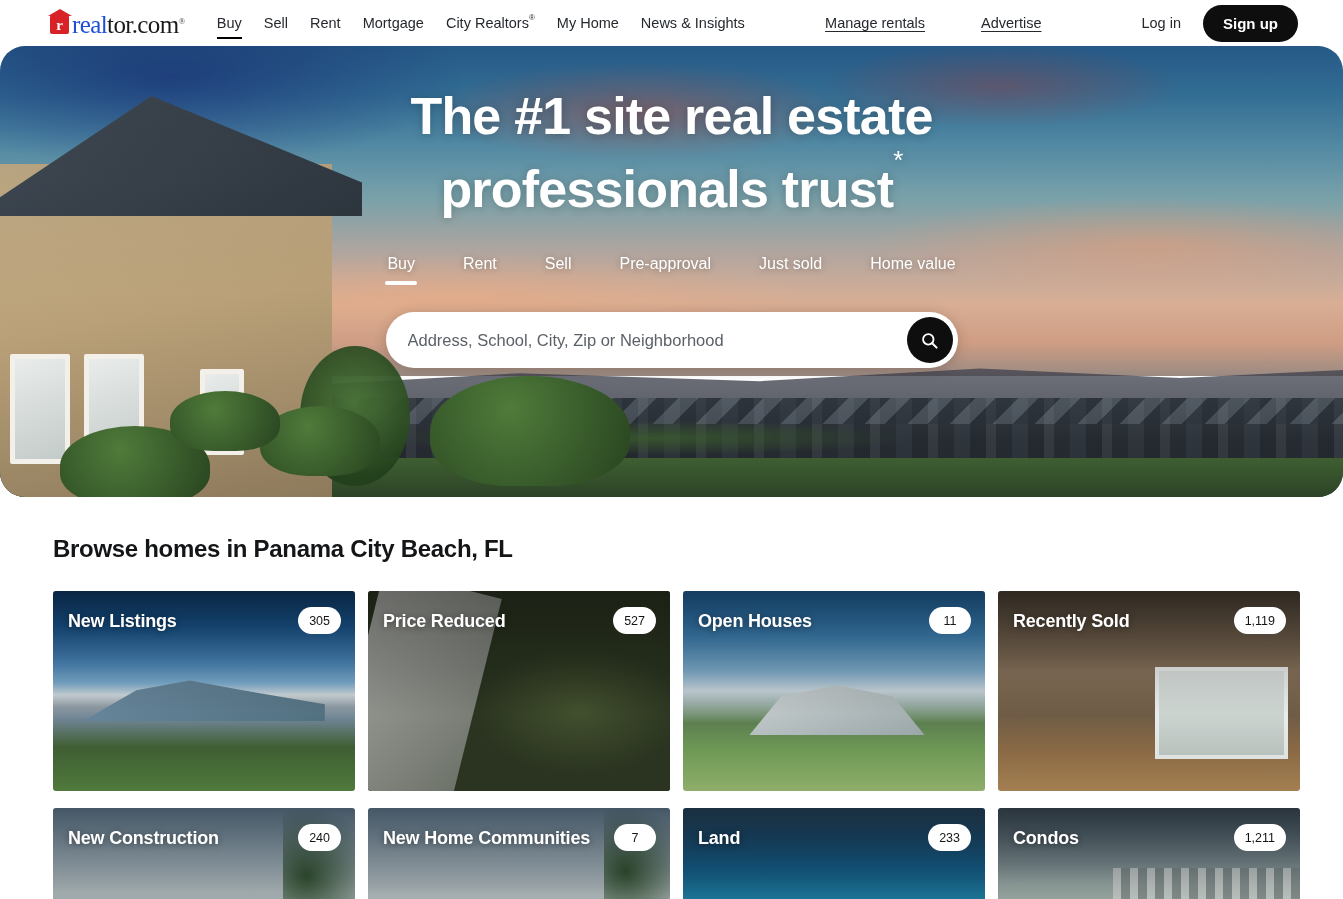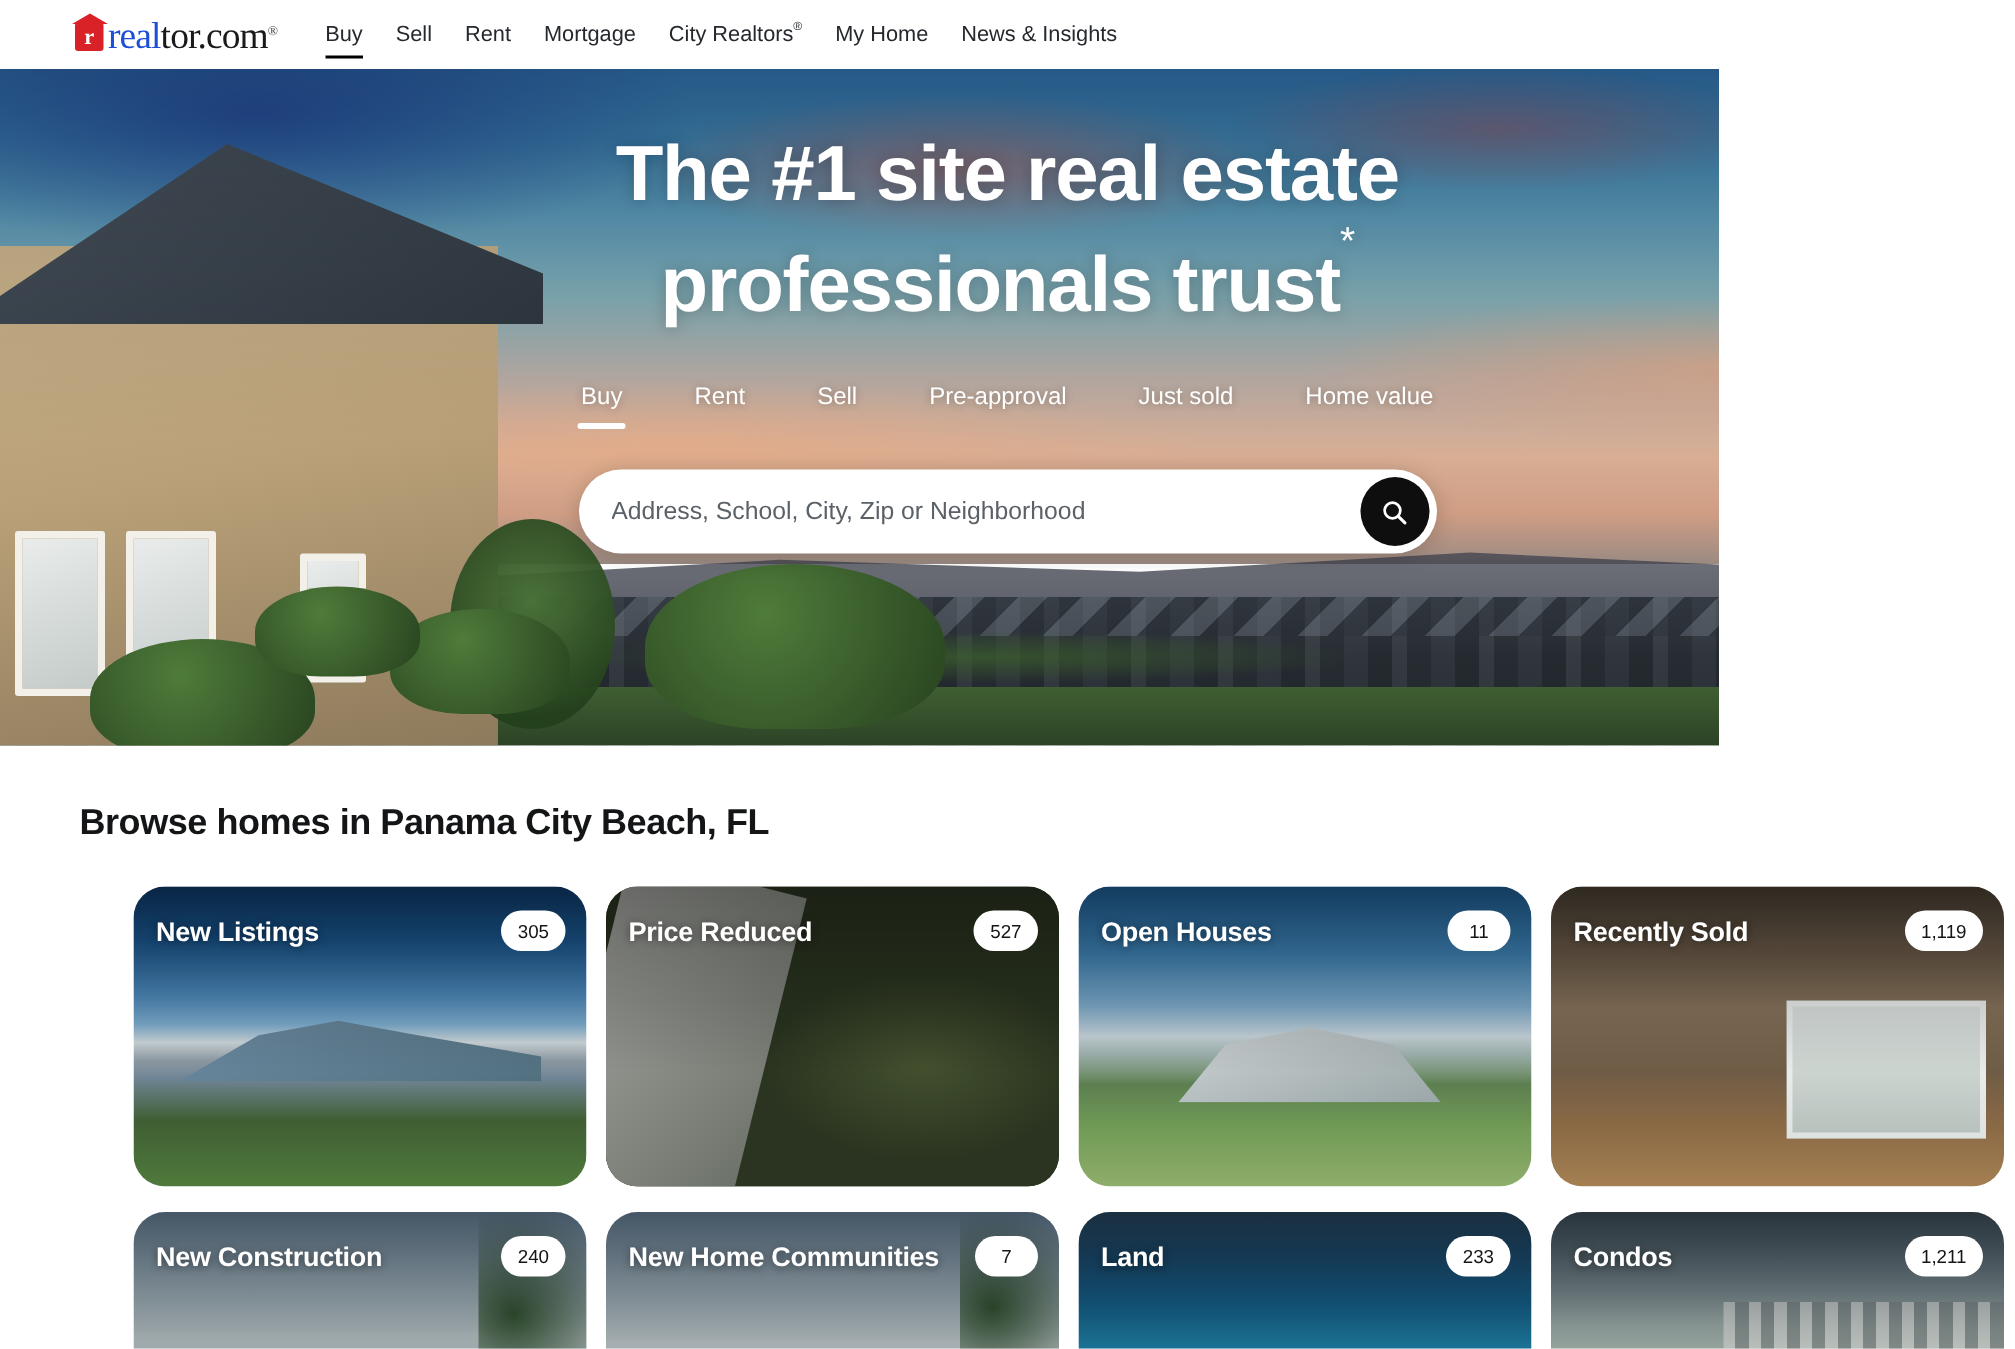--- a/index.html
+++ b/index.html
@@ -120,23 +120,24 @@
     font-size: 15px;
     font-weight: 700;
     font-family: "Liberation Sans", sans-serif;
     cursor: pointer;
     white-space: nowrap;
   }
 
   
   .hero {
     position: relative;
-    width: 1146px;
+    width: 1343px;
     height: 451px;
     overflow: hidden;
+    border-radius: 25px;
   }
   .hero-bg { position: absolute; inset: 0; }
   
   .sky {
     position: absolute; left: 0; top: 0; width: 1343px; height: 330px;
     background:
       radial-gradient(ellipse 420px 130px at 170px 30px, rgba(30,60,140,.75), rgba(30,60,140,0) 70%),
       radial-gradient(ellipse 300px 70px at 640px 65px, rgba(190,95,85,.55), rgba(190,95,85,0) 70%),
       radial-gradient(ellipse 260px 60px at 1000px 40px, rgba(160,80,90,.5), rgba(160,80,90,0) 70%),
       radial-gradient(ellipse 400px 70px at 1150px 200px, rgba(232,160,120,.55), rgba(232,160,120,0) 70%),
@@ -309,25 +310,24 @@
   .tiles {
     display: grid;
     grid-template-columns: repeat(4, 302px);
     column-gap: 13px;
     row-gap: 17px;
     margin-top: 28px;
   }
   .tile {
     width: 302px;
     height: 200px;
-    border-radius: 21px;
+    border-radius: 3px;
     overflow: hidden;
     position: relative;
     cursor: pointer;
-    margin-left: 36px;
   }
   .tile-photo { position: absolute; inset: 0; }
   .tile-shade {
     position: absolute; inset: 0;
     background: linear-gradient(180deg, rgba(0,0,0,.36) 0%, rgba(0,0,0,.16) 38%, rgba(0,0,0,0) 62%);
   }
   .tile-label {
     position: absolute;
     left: 15px; top: 20px;
     color: #ffffff;
@@ -456,20 +456,26 @@
         <sup>®</sup>
       </div>
     <div class="navitem">
         <span>My Home</span>
       </div>
     <div class="navitem">
         <span>News &amp; Insights</span>
       </div>
   </nav>
 
+  <div class="header-right">
+    <span class="hlink manage">Manage rentals</span>
+    <span class="hlink advertise">Advertise</span>
+    <span class="login">Log in</span>
+    <button class="signup">Sign up</button>
+  </div>
 </div>
 
 <div class="hero">
 
   <div class="hero-bg">
     <div class="sky"></div>
     <div class="hills"></div>
     <div class="town"></div>
     <div class="greenbelt"></div>
     <div class="lawn"></div>

